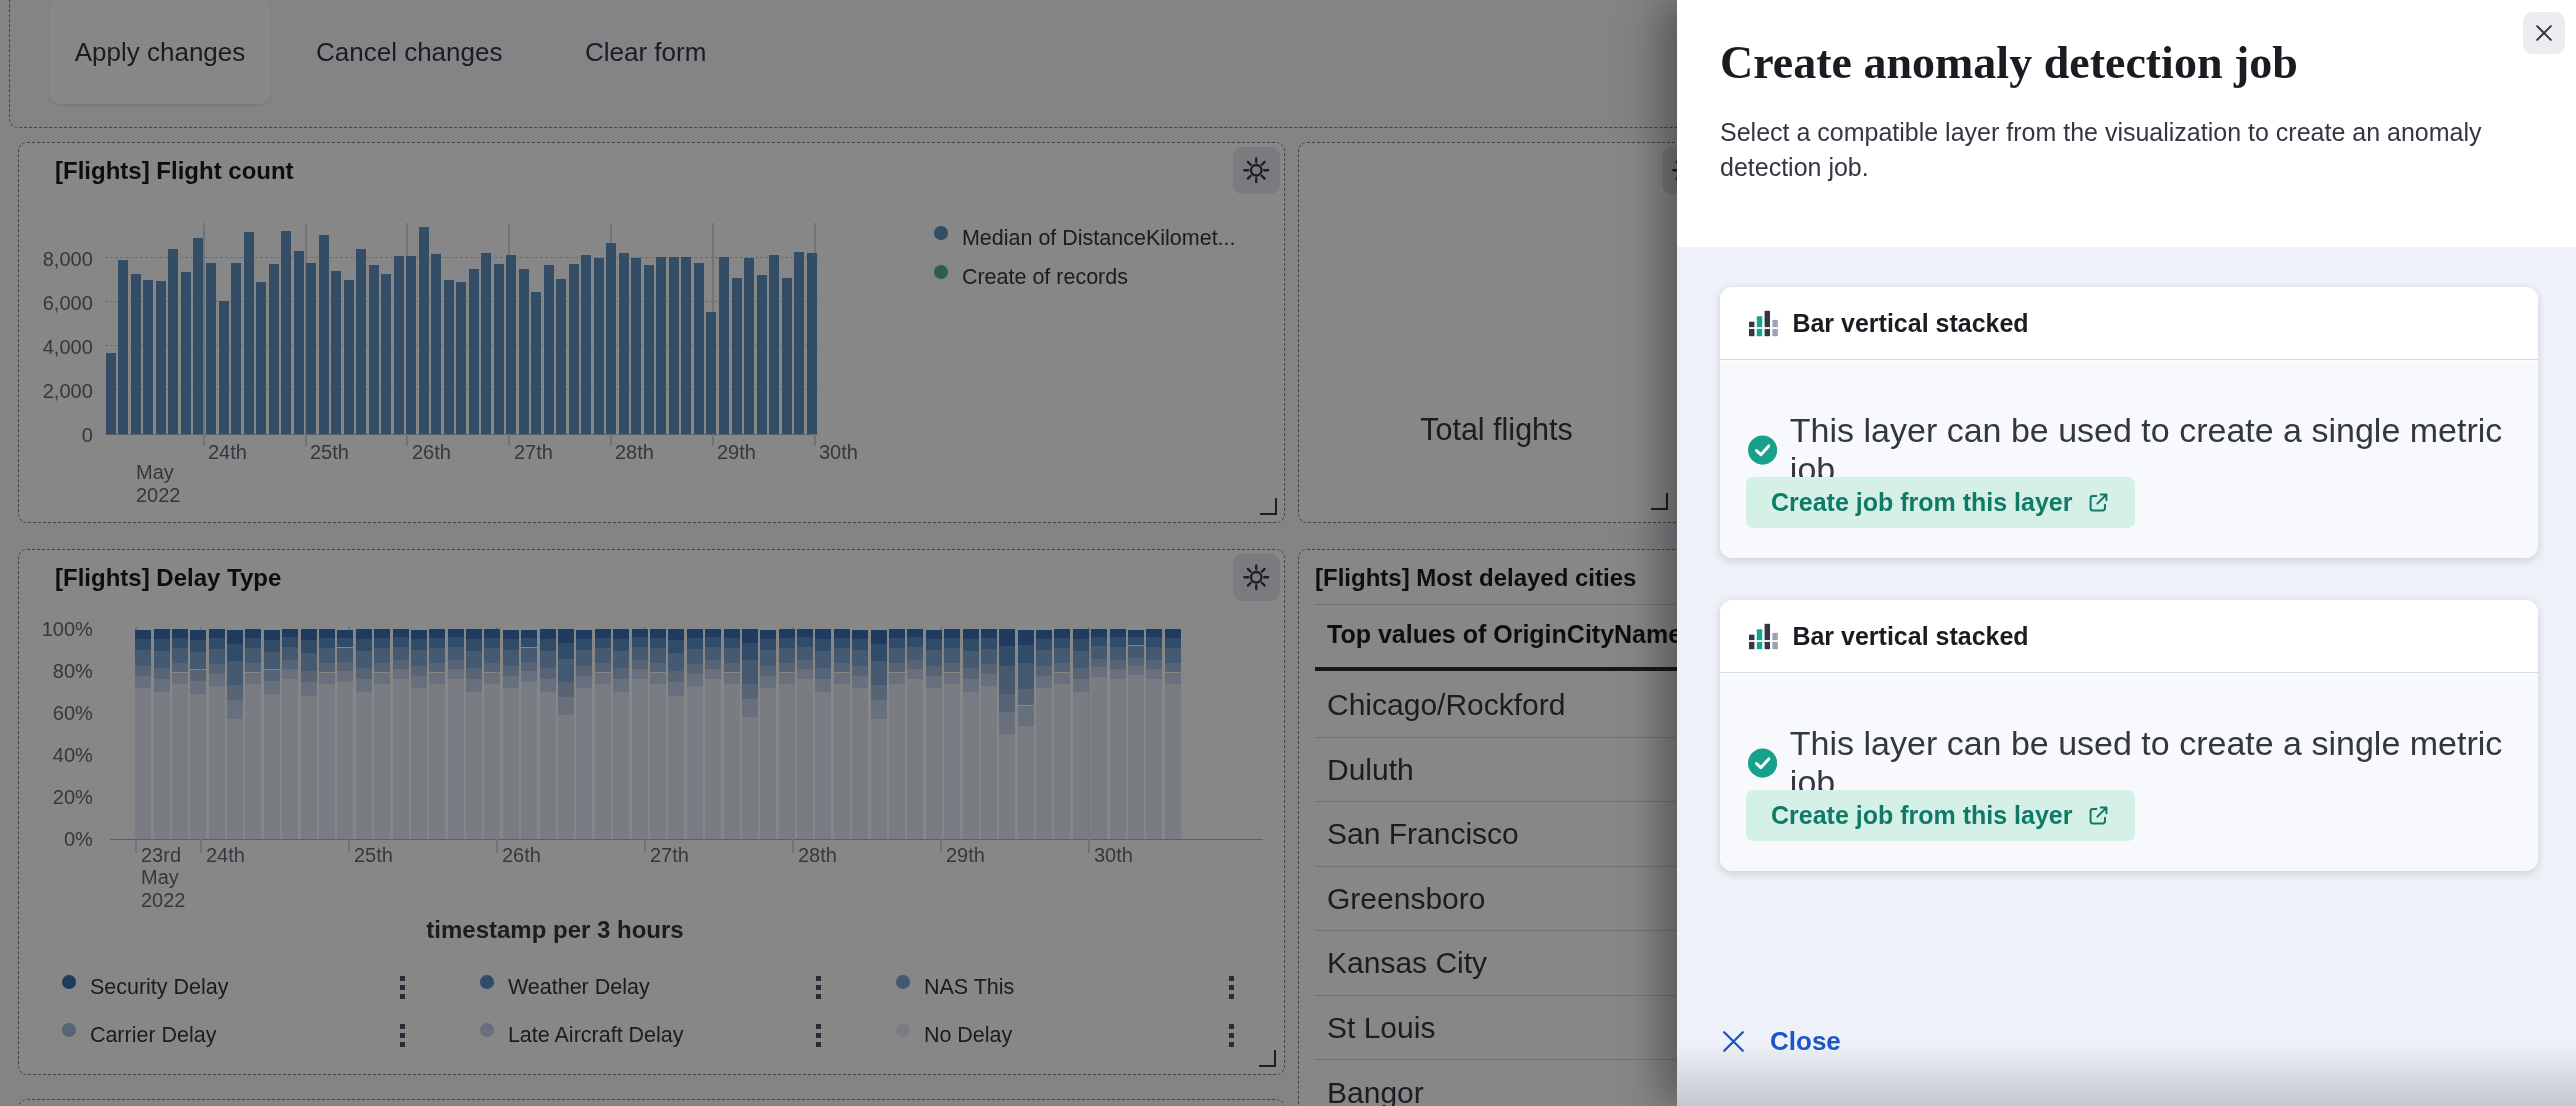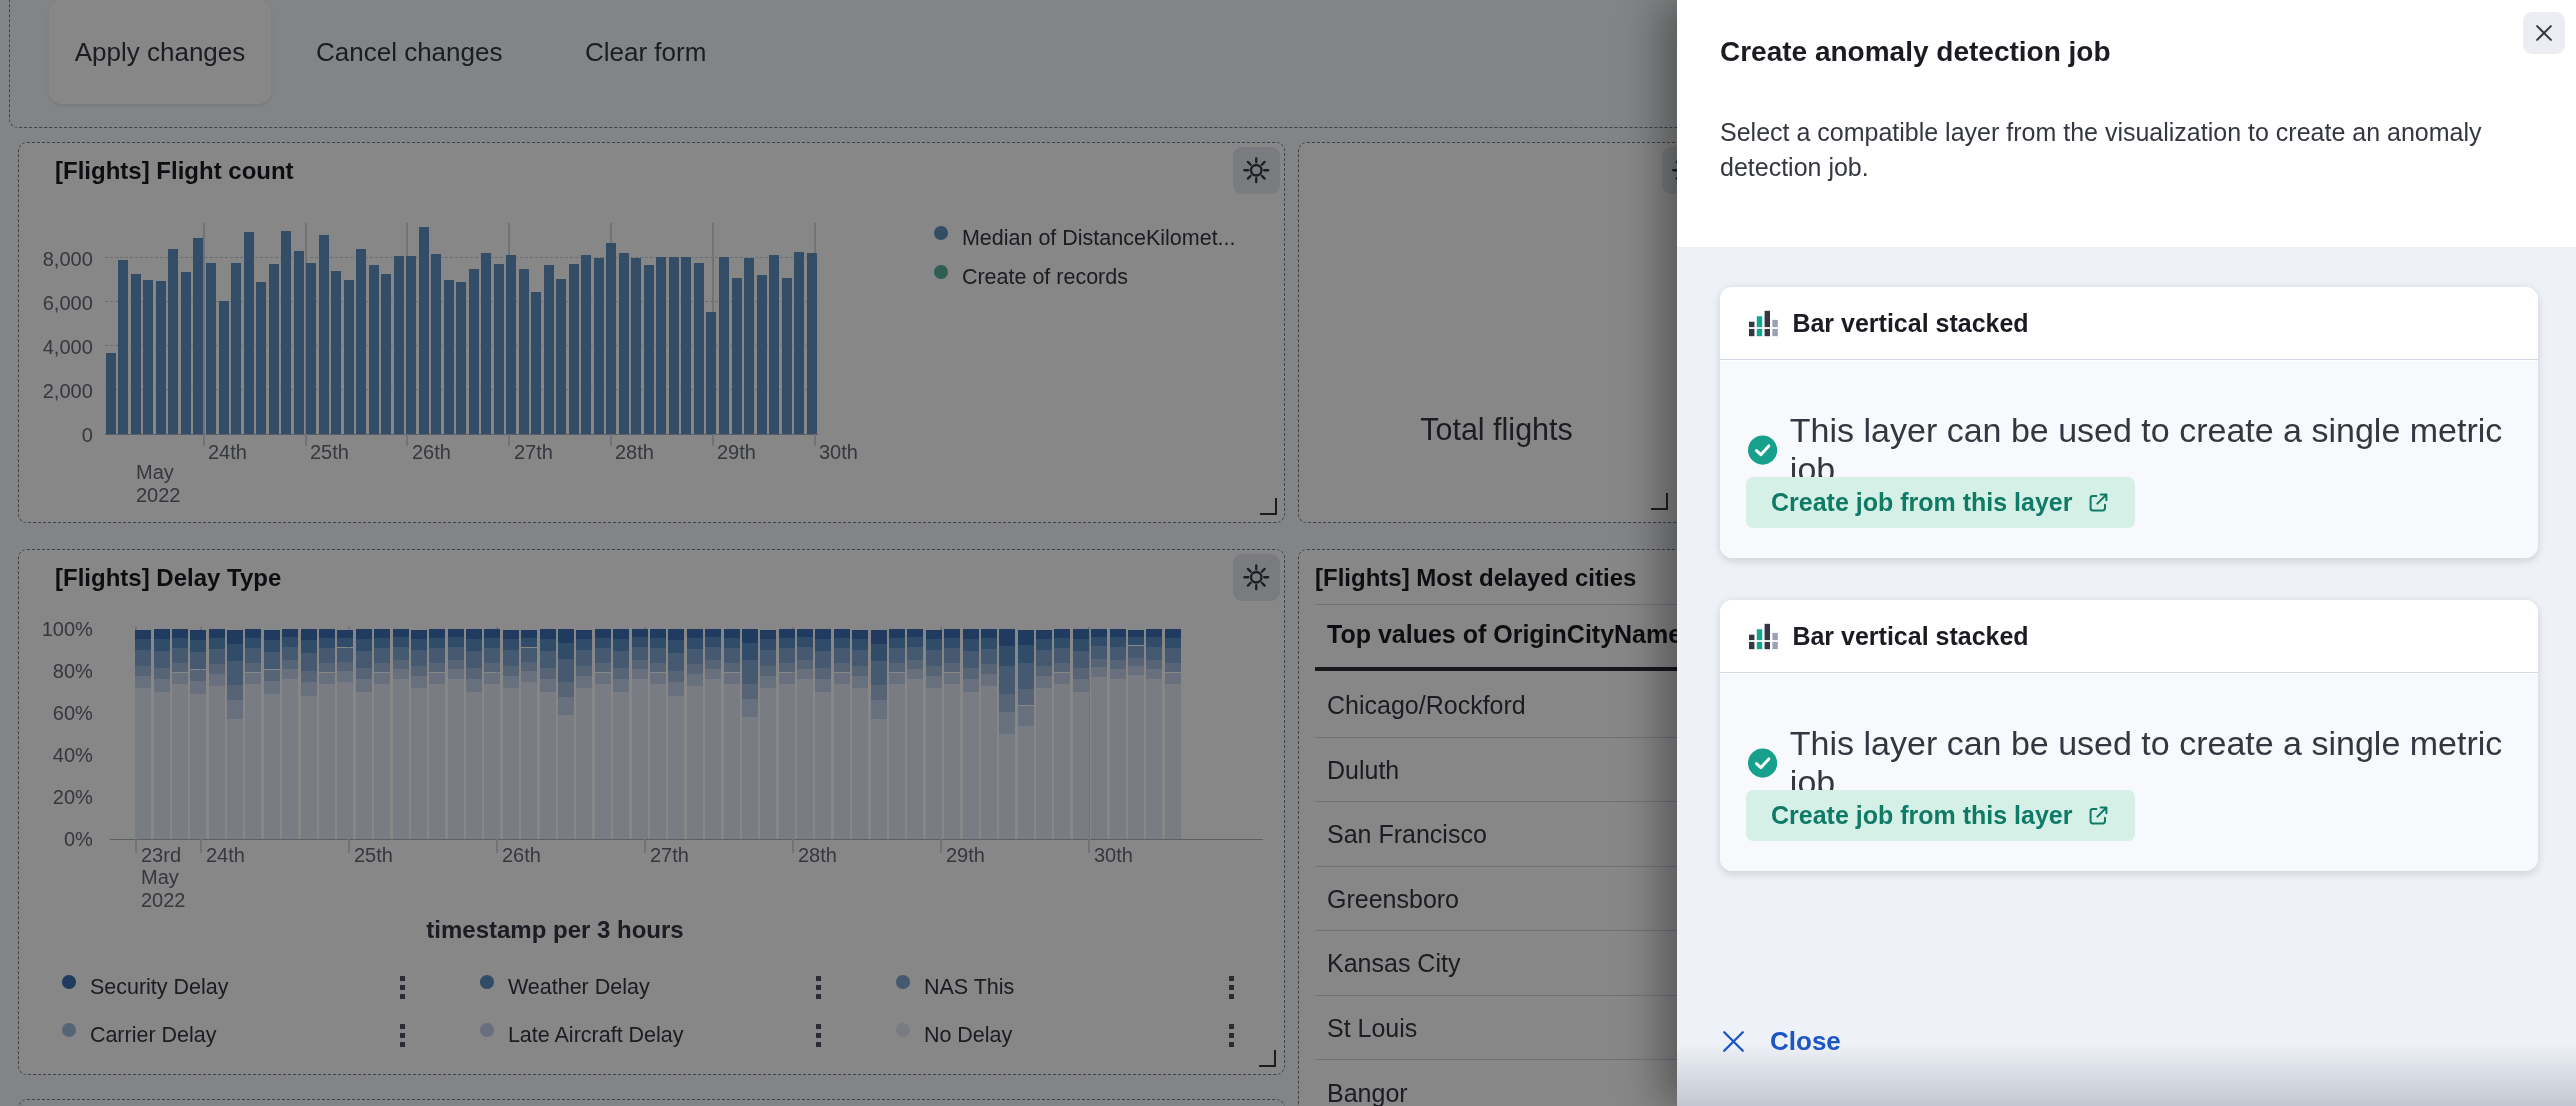--- a/index.html
+++ b/index.html
@@ -43,30 +43,30 @@
   .kebab{position:absolute;display:flex;flex-direction:column;gap:3.6px;}
   .kebab span{width:5.4px;height:5.4px;background:#4A5160;}
   
   #metric-number{position:absolute;left:0;top:126px;width:395px;text-align:center;
     font-size:100px;font-weight:800;color:#15181D;letter-spacing:-1.8px;}
   #metric-label{position:absolute;left:0;top:269px;width:395px;text-align:center;
     font-size:30.5px;color:#343741;}
   
   .tbl-divider{position:absolute;left:16px;right:16px;height:0;border-top:1.8px solid #D3DAE6;}
   .tbl-header{position:absolute;left:28px;font-size:25px;font-weight:700;color:#1A1C21;white-space:nowrap;}
-  .tbl-row-label{position:absolute;left:28px;font-size:25px;color:#343741;transform:translateY(-50%);white-space:nowrap;}
+  .tbl-row-label{position:absolute;left:28px;font-size:30px;color:#343741;transform:translateY(-50%);white-space:nowrap;}
   .sort-underline{position:absolute;left:16px;right:16px;height:3.6px;background:#2B2F36;}
   
   #overlay{position:absolute;inset:0;background:rgba(0,0,0,0.47);z-index:5;}
   
   #flyout{
     position:absolute;left:1677px;top:0;width:899px;height:1107px;background:#fff;z-index:10;
     box-shadow:-16px 0 40px rgba(0,0,0,0.35);
   }
-  #flyout-title{position:absolute;left:43px;top:36px;font-size:28px;font-weight:700;color:#1A1C21;}
+  #flyout-title{position:absolute;left:43px;top:36px;font-size:46px;font-weight:700;color:#1A1C21;font-family:Liberation Serif, serif;}
   #flyout-desc{position:absolute;left:43px;top:115px;width:816px;font-size:25px;line-height:35px;color:#343741;}
   #flyout-close{
     position:absolute;left:846px;top:11.7px;width:42px;height:42px;border-radius:9px;
     background:#ECEDF2;display:flex;align-items:center;justify-content:center;
   }
   #flyout-body{position:absolute;left:0;top:247px;right:0;bottom:0;background:#EEF1F7;}
   .card{
     position:absolute;left:43px;width:818px;height:271px;background:#fff;border-radius:12.6px;
     box-shadow:0 2.7px 9px rgba(0,0,0,0.14);overflow:hidden;
   }

